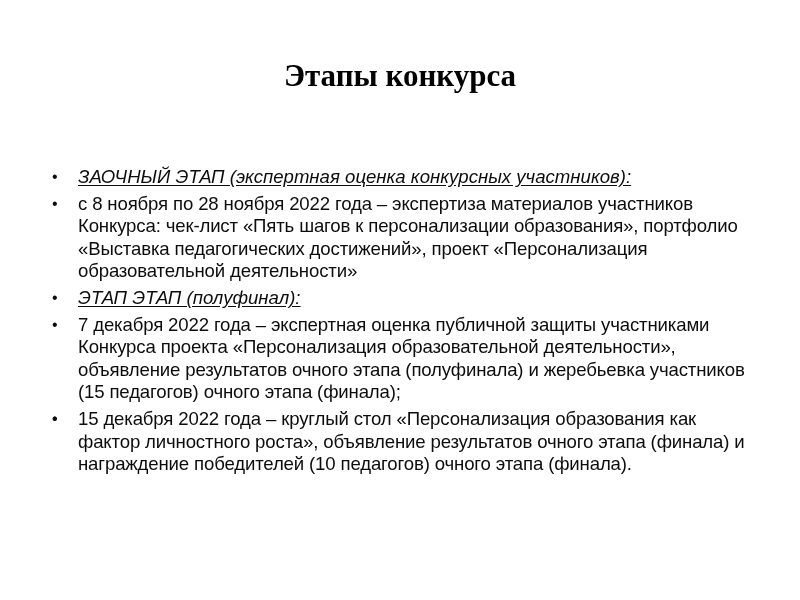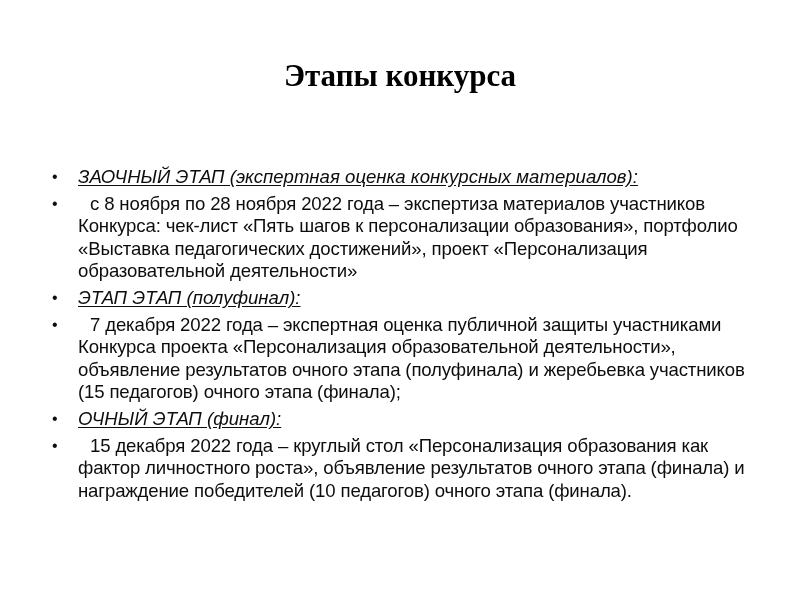--- a/index.html
+++ b/index.html
@@ -50,46 +50,44 @@
       top: 0;
       font-size: 16px;
     }
     .stage-heading {
       font-style: italic;
       text-decoration: underline;
       text-underline-offset: 2px;
     }
     .stage-text {
       letter-spacing: -0.15px;
-      margin-left: 12px;
     }
   </style>
 </head>
 <body>
 
 <h1 class="slide-title">Этапы конкурса</h1>
 
 <ul class="bullet-list">
   <li class="bullet-item">
     <span class="bullet-marker">•</span>
-    <span class="stage-heading">ЗАОЧНЫЙ ЭТАП (экспертная оценка конкурсных материалов):</span>
+    <span class="stage-heading">ЗАОЧНЫЙ ЭТАП (экспертная оценка конкурсных участников):</span>
   </li>
   <li class="bullet-item">
     <span class="bullet-marker">•</span>
     <span class="stage-text">с 8 ноября по 28 ноября 2022 года – экспертиза материалов участников Конкурса: чек-лист «Пять шагов к персонализации образования», портфолио «Выставка педагогических достижений», проект «Персонализация образовательной деятельности»</span>
   </li>
   <li class="bullet-item">
     <span class="bullet-marker">•</span>
     <span class="stage-heading">ЭТАП ЭТАП (полуфинал):</span>
   </li>
   <li class="bullet-item">
     <span class="bullet-marker">•</span>
     <span class="stage-text">7 декабря 2022 года – экспертная оценка публичной защиты участниками Конкурса проекта «Персонализация образовательной деятельности», объявление результатов очного этапа (полуфинала) и жеребьевка участников (15 педагогов) очного этапа (финала);</span>
   </li>
   <li class="bullet-item">
     <span class="bullet-marker">•</span>
-    <span class="stage-heading">ОЧНЫЙ ЭТАП (финал):</span>
   </li>
   <li class="bullet-item">
     <span class="bullet-marker">•</span>
     <span class="stage-text">15 декабря 2022 года – круглый стол «Персонализация образования как фактор личностного роста», объявление результатов очного этапа (финала) и награждение победителей (10 педагогов) очного этапа (финала).</span>
   </li>
 </ul>
 
 </body></html>

